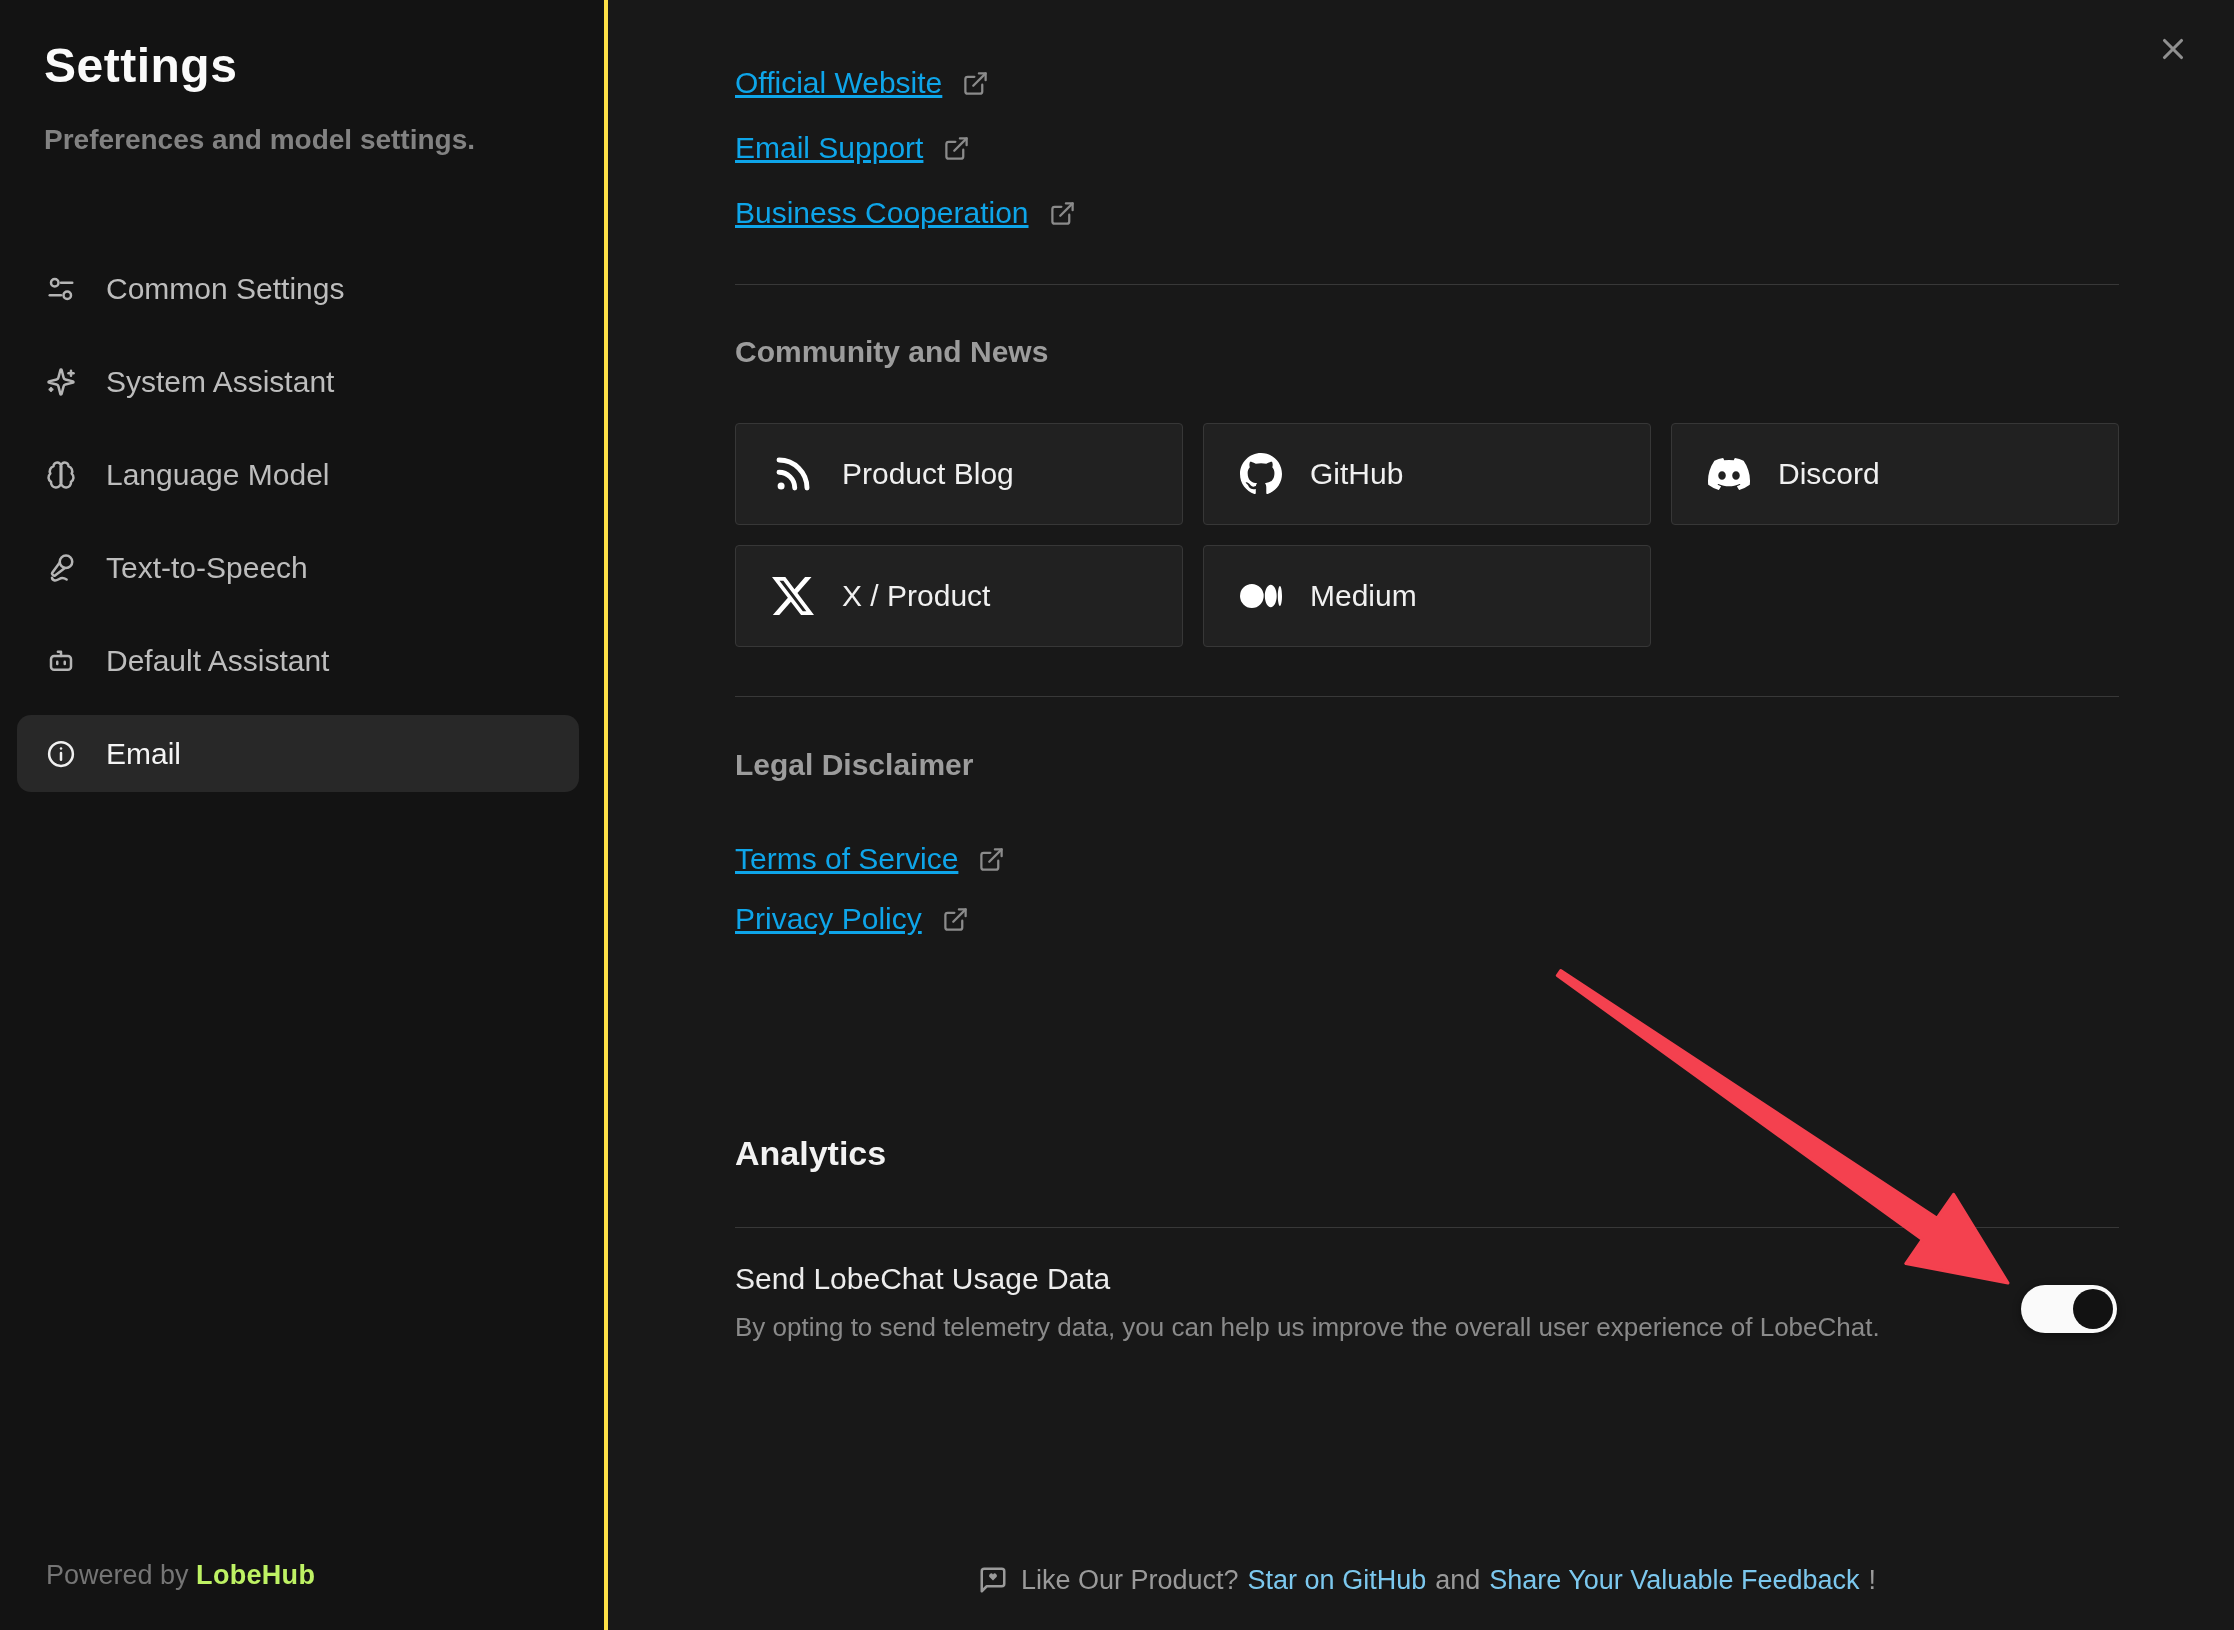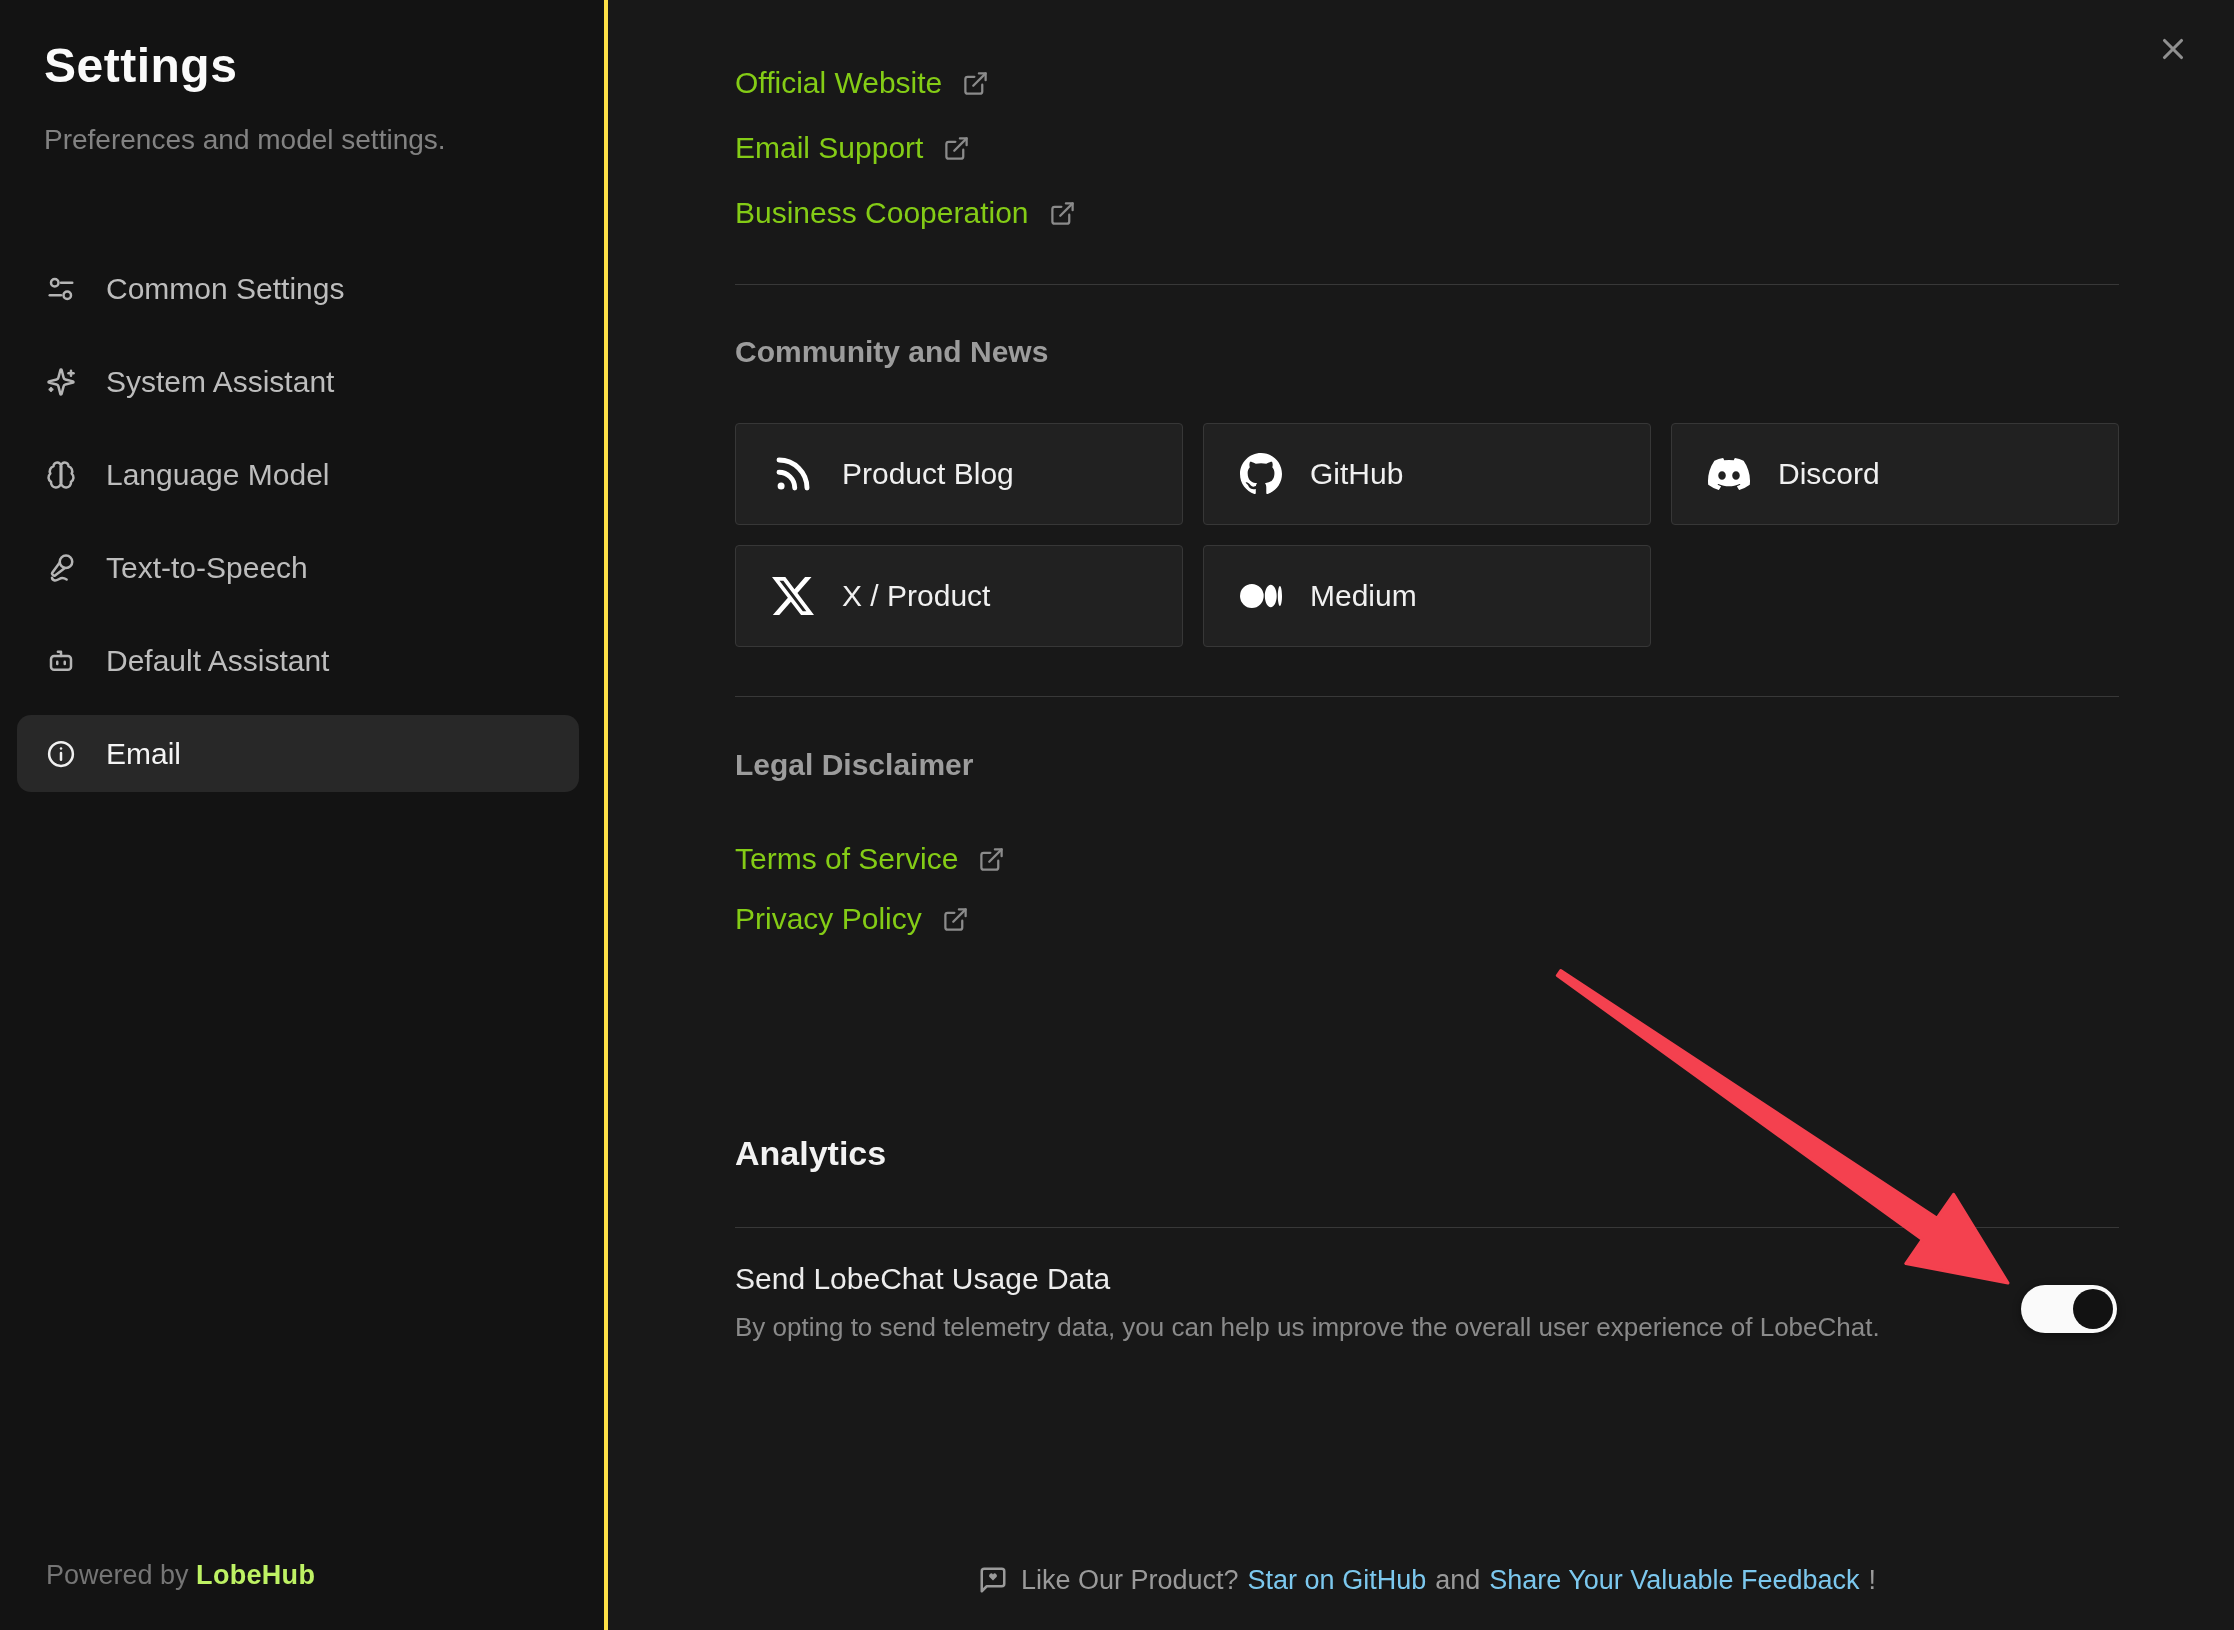--- a/index.html
+++ b/index.html
@@ -17,21 +17,21 @@
   .sidebar {
     position:absolute; left:0; top:0; width:608px; height:1630px;
     background:#131313; border-right:4px solid #fde047;
   }
   .sidebar-title {
     position:absolute; left:44px; top:38px;
     font-size:48px; font-weight:700; color:#fafafa; letter-spacing:.5px;
   }
   .sidebar-subtitle {
     position:absolute; left:44px; top:124px;
-    font-size:28px; font-weight:400; color:#828282;
+    font-size:28px; font-weight:700; color:#828282;
   }
   .nav { position:absolute; left:17px; top:250px; width:562px; display:flex; flex-direction:column; gap:16px; }
   .nav-item {
     height:77px; border-radius:14px; display:flex; align-items:center;
     padding-left:29px; gap:30px; color:#bdbdbd; cursor:pointer;
   }
   .nav-item .nav-icon { width:30px; height:30px; color:#b5b5b5; }
   .nav-item .nav-label { font-size:30px; }
   .nav-item.active { background:#282828; color:#f5f5f5; }
   .nav-item.active .nav-icon { color:#f0f0f0; }
@@ -50,21 +50,21 @@
   .section-heading { position:absolute; left:0; font-size:30px; font-weight:700; color:#9c9c9c; }
   .section-heading.bright { color:#f2f2f2; font-size:34px; }
   .contact-heading { top:-27px; }
 
   .divider { position:absolute; left:0; width:1384px; border-top:1px solid #383838; }
 
   .link-row {
     position:absolute; left:0; height:38px; display:flex; align-items:center; gap:20px;
     cursor:pointer;
   }
-  .link-row .link-label { font-size:30px; color:#84cc16; }
+  .link-row .link-label { font-size:30px; color:#0ea5e9;text-decoration:underline; }
   .ext-icon { width:27px; height:27px; color:#8b8b8b; }
 
   .cards { position:absolute; left:0; top:423px; width:1384px; display:flex; flex-wrap:wrap; gap:20px; }
   .card {
     width:448px; height:102px; border-radius:4px;
     background:#212121; border:1px solid #373737;
     display:flex; align-items:center; padding-left:36px; gap:28px; cursor:pointer;
   }
   .card .brand-icon { width:42px; height:42px; color:#ffffff; flex:none; }
   .card .card-label { font-size:30px; color:#f0f0f0; }

